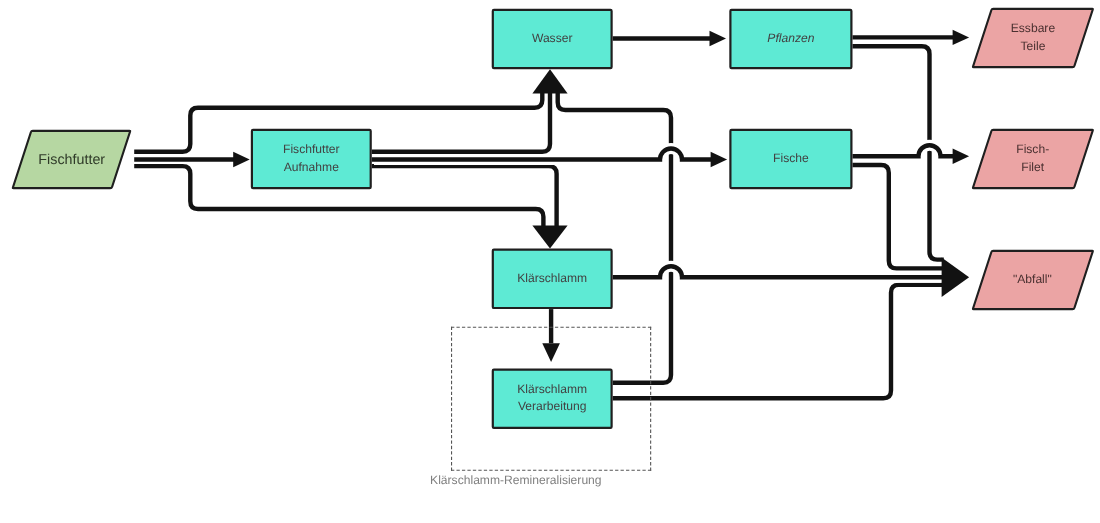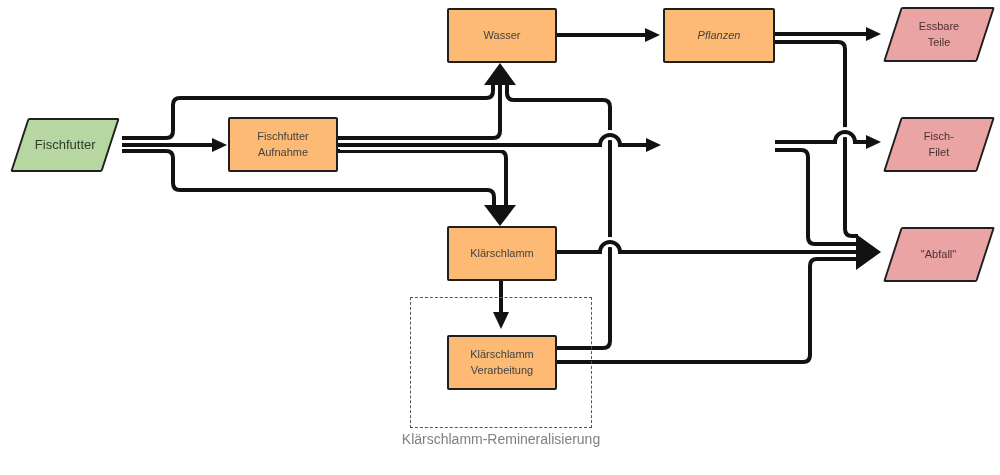--- a/index.html
+++ b/index.html
@@ -1,27 +1,27 @@
 <!DOCTYPE html>
 <html><head>
 <meta charset="utf-8">
 <style>
   html,body{margin:0;padding:0;background:#ffffff;}
   #stage{position:relative;width:1000px;height:475px;background:#ffffff;
          font-family:"Liberation Sans",sans-serif;overflow:hidden;}
   #wires{position:absolute;left:0;top:0;width:1000px;height:475px;}
-  .node{position:absolute;background:#fdba74;border:2px solid #1f1f1f;border-radius:2px;
+  .node{position:absolute;background:#5eead4;border:2px solid #1f1f1f;border-radius:2px;
         display:flex;align-items:center;justify-content:center;text-align:center;
         font-size:11px;color:#424242;line-height:1.45;white-space:pre-line;box-sizing:border-box;}
   .para{transform:skewX(-18deg);border:2px solid #1f1f1f;border-radius:2px;}
   .para .lbl{transform:skewX(18deg);white-space:pre-line;}
   .para-green{background:#b6d7a2;color:#2f3a28;font-size:13px;}
   .para-pink{background:#eba4a4;color:#4a3030;}
   .group-box{position:absolute;border:1.5px dashed #555;background:transparent;box-sizing:border-box;}
-  .group-caption{position:absolute;font-size:14px;color:#808080;text-align:center;width:220px;}
+  .group-caption{position:absolute;font-size:11px;color:#808080;text-align:left;width:220px;}
 </style>
 </head>
 <body>
 
 <div id="stage">
 
   <svg id="wires" viewBox="0 0 1000 475" xmlns="http://www.w3.org/2000/svg" fill="none" stroke="#121212" stroke-width="4">
 
     <path d="M 122,145 H 214"></path>
     <path d="M 122,138 H 166 Q 173,138 173,131 V 105 Q 173,98 180,98 H 486 Q 493,98 493,91 V 84"></path>
@@ -61,20 +61,21 @@
     <span class="lbl">Fischfutter</span>
   </div>
 
   <div class="node" style="left:228px;top:117px;width:110px;height:55px;">Fischfutter
 Aufnahme</div>
 
   <div class="node" style="left:447px;top:8px;width:110px;height:55px;">Wasser</div>
 
   <div class="node" style="left:663px;top:8px;width:112px;height:55px;font-style:italic;">Pflanzen</div>
 
+  <div class="node" style="left:663px;top:117px;width:112px;height:55px;">Fische</div>
 
   <div class="node" style="left:447px;top:226px;width:110px;height:55px;">Klärschlamm</div>
 
   <div class="node" style="left:447px;top:335px;width:110px;height:55px;">Klärschlamm
 Verarbeitung</div>
 
   <div class="node para para-pink" style="left:892px;top:7px;width:94px;height:55px;">
     <span class="lbl">Essbare
 Teile</span>
   </div>

